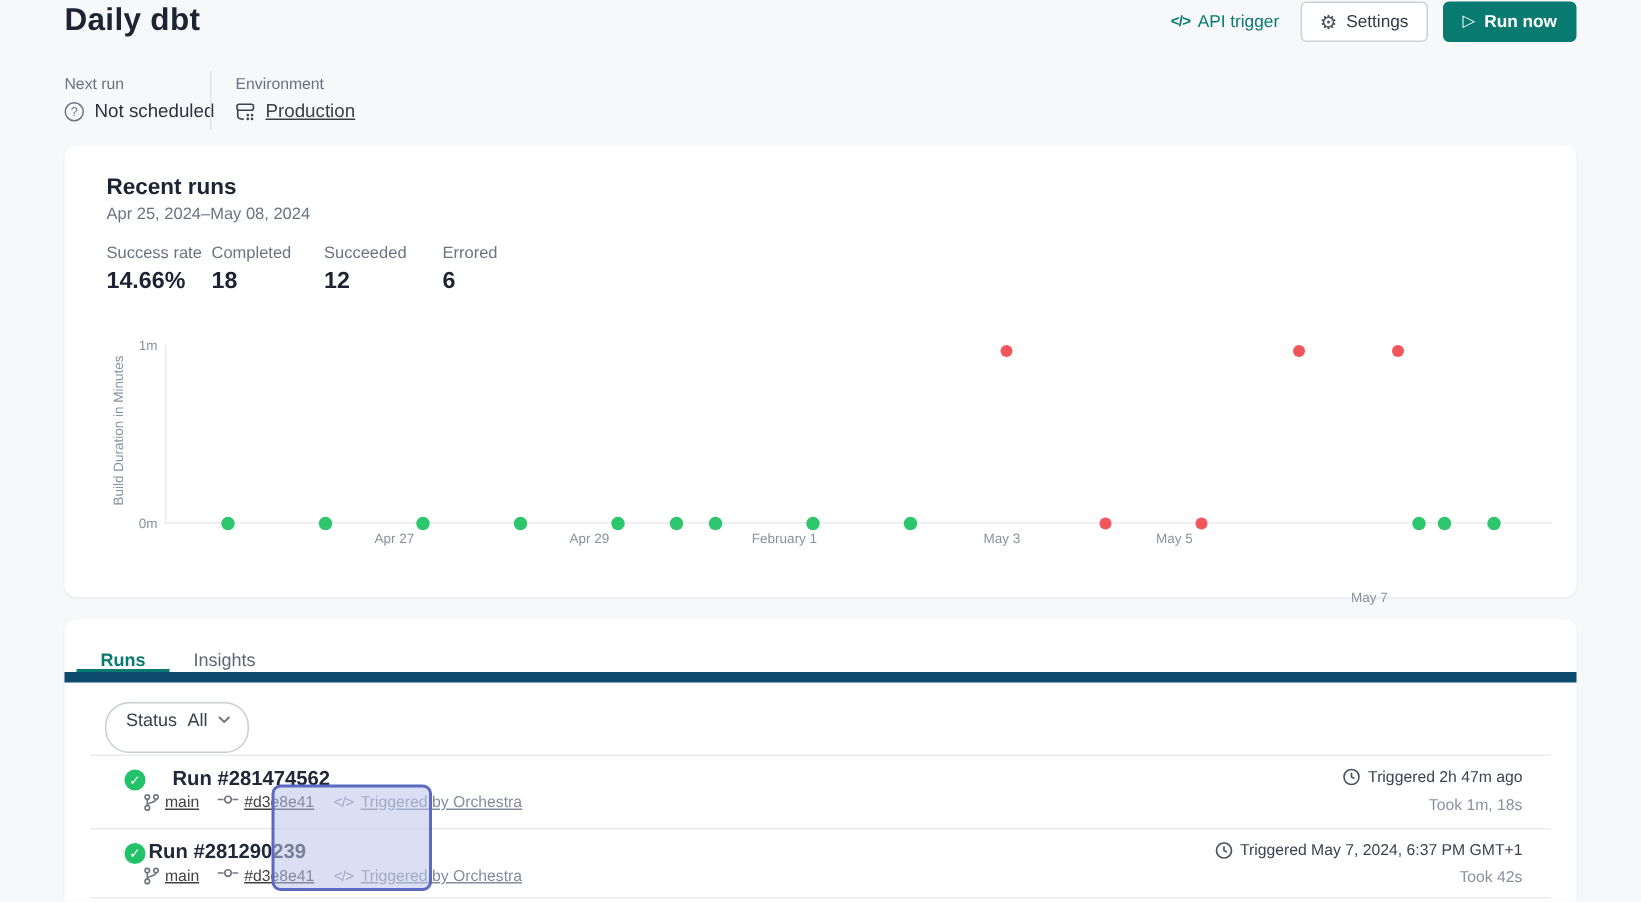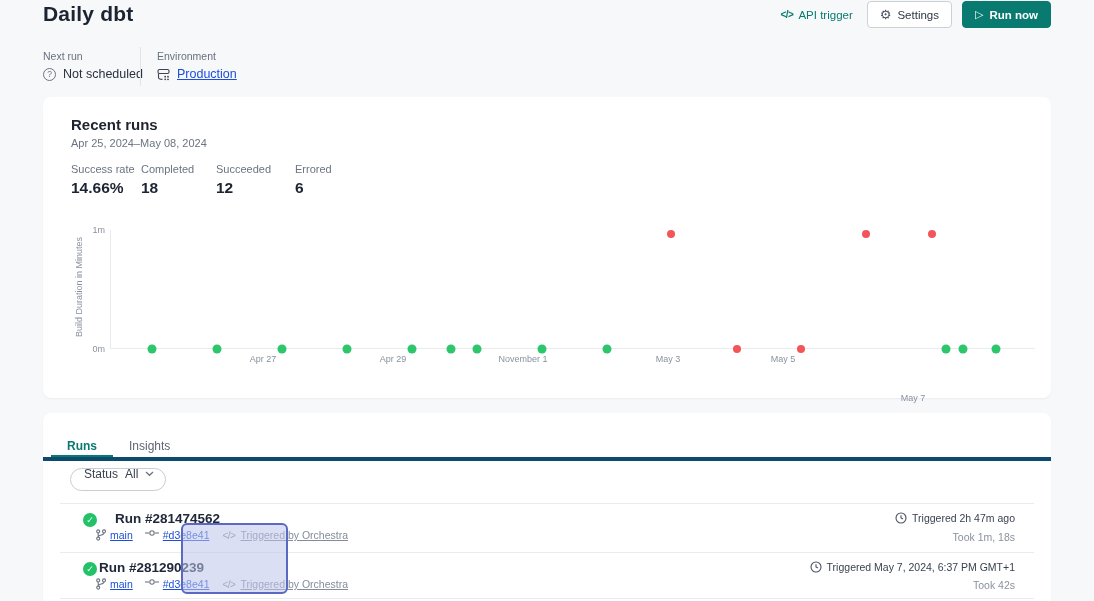--- a/index.html
+++ b/index.html
@@ -20,21 +20,21 @@
   .btn-primary { background:#087a70; border:1px solid #087a70; color:#fff; font-weight:600; }
   .gear-glyph { font-size:13px; color:#4a5260; line-height:1; }
   .play-glyph { font-size:11px; line-height:1; }
 
   
   .meta-label { font-size:10.5px; color:#68717e; }
   .meta-value { display:flex; align-items:center; gap:7px; font-size:12.5px; color:#2a3240; }
   .q-icon { width:13px; height:13px; border:1.2px solid #6b7480; border-radius:50%; color:#6b7480;
             font-size:8.5px; display:flex; align-items:center; justify-content:center; }
   .v-divider { left:140px; top:47px; width:1px; height:39px; background:#e1e4e9; }
-  .tlink { color:#1d4ed8; text-decoration:underline; cursor:pointer; }
+  .tlink { color:#404040; text-decoration:underline; cursor:pointer; }
 
   
   .card { background:#fff; border-radius:8px; box-shadow:0 1px 2px rgba(16,24,40,.05); }
   .card1 { left:43px; top:97px; width:1008px; height:301px; }
   .card2 { left:43px; top:413px; width:1008px; height:189px; border-radius:8px 8px 0 0; }
 
   .card-heading { left:28px; top:19px; font-size:15px; font-weight:700; color:#1c2331; }
   .date-range { left:28px; top:40px; font-size:11px; color:#6b7480; }
   .stat { top:66px; }
   .stat .s-label { font-size:11px; color:#6b7480; }
@@ -43,24 +43,24 @@
   
   .y-axis-line { left:67px; top:133px; width:1px; height:119px; background:#e9ebef; }
   .baseline { left:67px; top:251px; width:925px; height:1px; background:#e9ebef; }
   .y-label { left:-34px; top:185px; width:140px; text-align:center; font-size:9px; color:#8a919e;
              transform:rotate(-90deg); }
   .y-tick { left:22px; width:40px; text-align:right; font-size:9px; color:#8a919e; }
   .x-tick { font-size:9px; color:#8a919e; transform:translateX(-50%); position:absolute; top:257px; }
   .dot { position:absolute; border-radius:50%; transform:translate(-50%,-50%); }
 
   
-  .tabs-row { left:0; top:18px; width:1008px; height:30px; border-bottom:4px solid #0c4a6e; display:flex; padding-left:8px; }
+  .tabs-row { left:0; top:12px; width:1008px; height:30px; border-bottom:7px solid #0c4a6e; display:flex; padding-left:8px; }
   .tab { padding:8px 16px 6px; font-size:12px; color:#5d6673; cursor:pointer; border-bottom:2px solid transparent; }
   .tab.active { color:#087a70; font-weight:700; border-bottom-color:#087a70; }
-  .status-pill { left:27px; top:55px; height:23px; display:inline-flex; align-items:center; gap:7px;
+  .status-pill { left:27px; top:55px; height:34px; display:inline-flex; align-items:center; gap:7px;
                  padding:0 11px 11px 13px; border:1px solid #c9cdd4; border-radius:16px; background:#fff;
                  font-size:12px; color:#38404d; cursor:pointer; }
 
   .hr { left:17px; width:974px; height:1px; background:#e9ebee; }
 
   
   .check-circle { width:14px; height:14px; border-radius:50%; background:#22c268; color:#fff;
                   font-size:9px; font-weight:700; display:flex; align-items:center; justify-content:center; }
   .run-title { font-size:13.5px; font-weight:700; color:#20283a; cursor:pointer; }
   .sub-row { display:flex; align-items:flex-start; gap:4px; font-size:10.5px; }
@@ -138,21 +138,21 @@
     <div class="s-value">6</div>
   </div>
 
   <div id="chart" class="abs" style="left:0;top:0;width:1008px;height:301px;">
     <div class="abs y-label">Build Duration in Minutes</div>
     <div class="abs y-axis-line"></div>
     <div class="abs baseline"></div>
 
   <div class="x-tick" style="left: 220px;">Apr 27</div>
       <div class="x-tick" style="left: 350px;">Apr 29</div>
-      <div class="x-tick" style="left: 480px;">November 1</div>
+      <div class="x-tick" style="left: 480px;">February 1</div>
       <div class="x-tick" style="left: 625px;">May 3</div>
       <div class="x-tick" style="left: 740px;">May 5</div>
       <div class="x-tick" style="left: 870px; margin-top: 39px;">May 7</div>
       <div class="abs y-tick" style="top: 247px;">0m</div>
       <div class="abs y-tick" style="top: 128px;">1m</div>
       <div class="dot" style="left: 108.85px; top: 252px; width: 9px; height: 9px; background: rgb(46, 198, 109);"></div>
       <div class="dot" style="left: 173.85px; top: 252px; width: 9px; height: 9px; background: rgb(46, 198, 109);"></div>
       <div class="dot" style="left: 238.85px; top: 252px; width: 9px; height: 9px; background: rgb(46, 198, 109);"></div>
       <div class="dot" style="left: 303.85px; top: 252px; width: 9px; height: 9px; background: rgb(46, 198, 109);"></div>
       <div class="dot" style="left: 368.85px; top: 252px; width: 9px; height: 9px; background: rgb(46, 198, 109);"></div>

